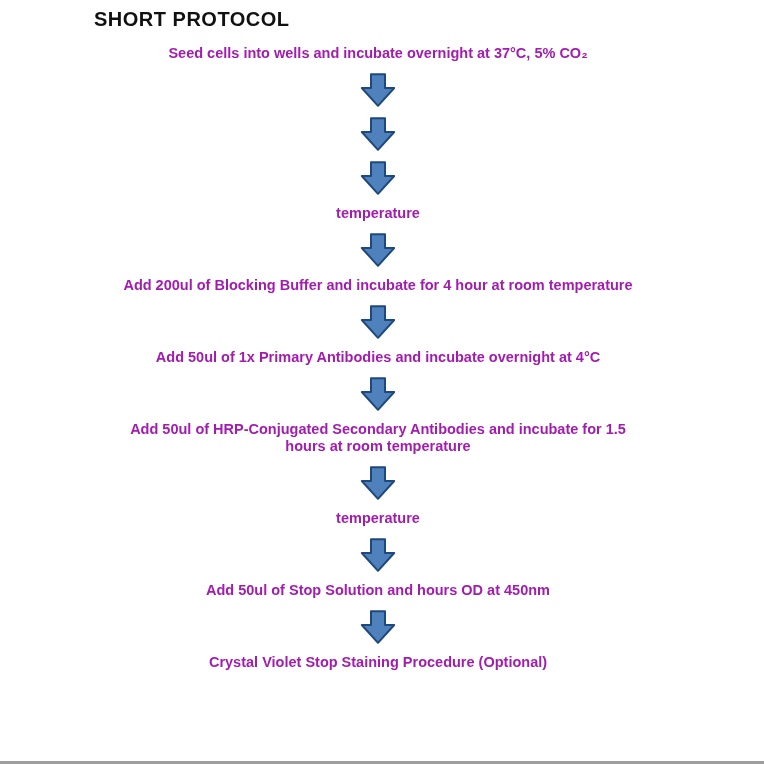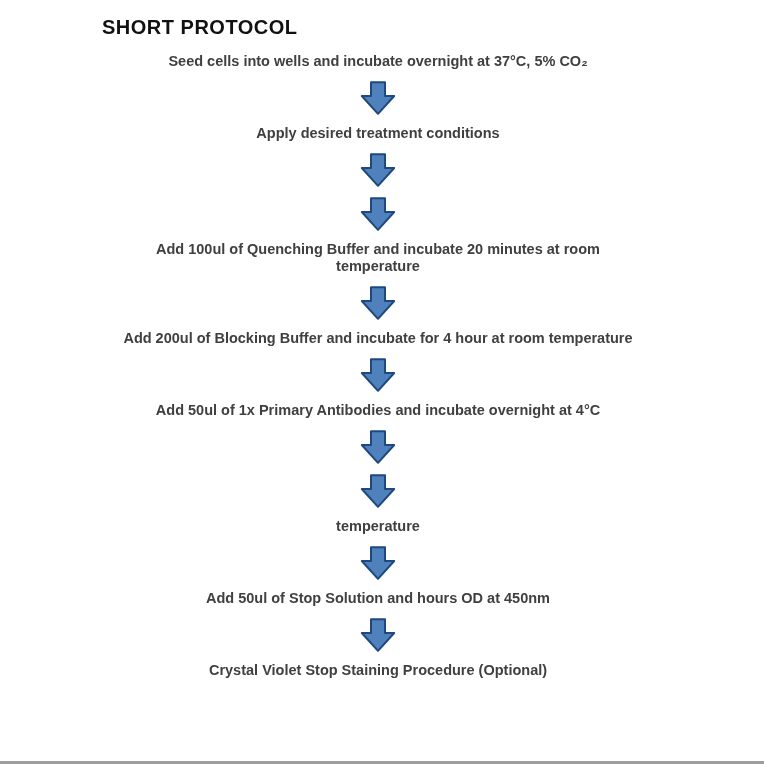--- a/index.html
+++ b/index.html
@@ -9,21 +9,21 @@
   }
   .page {
     position: relative;
     width: 764px;
     height: 764px;
     background: #ffffff;
     overflow: hidden;
     font-family: "Liberation Sans", "DejaVu Sans", sans-serif;
   }
   .title {
-    margin: 12px;
+    margin: 4px;
     padding: 4px 0 0 90px;
     font-size: 20px;
     font-weight: bold;
     letter-spacing: 0.5px;
     color: #111111;
   }
   .flow {
     width: 600px;
     margin: 14px auto 0 auto;
     margin-left: 78px;
@@ -32,21 +32,21 @@
     align-items: center;
   }
   .step {
     margin-bottom: 11px;
     text-align: center;
   }
   .step-line {
     font-size: 14.5px;
     line-height: 17px;
     font-weight: bold;
-    color: #404040;
+    color: #a21caf;
     white-space: nowrap;
   }
   .arrow-wrap {
     margin-bottom: 9px;
     width: 40px;
     height: 35px;
     display: flex;
     align-items: center;
     justify-content: center;
   }
@@ -69,35 +69,31 @@
   <h1 class="title">SHORT PROTOCOL</h1>
   <div class="flow" id="flow-container">
       <div class="step">
         <div class="step-line">Seed cells into wells and incubate overnight at 37°C, 5% CO₂</div>
       </div>
       <div class="arrow-wrap">
     <svg width="40" height="35" viewBox="0 0 40 35" aria-hidden="true">
       <path d="M 13 1.2 L 27 1.2 L 27 15 L 36.2 15 L 20 32.8 L 3.8 15 L 13 15 Z" stroke-width="2" stroke-linejoin="round" fill="#4f81bd" stroke="#1f497d"></path>
     </svg>
   </div>
-      <div class="step">
-        <div class="step-line">Apply desired treatment conditions</div>
-      </div>
       <div class="arrow-wrap">
     <svg width="40" height="35" viewBox="0 0 40 35" aria-hidden="true">
       <path d="M 13 1.2 L 27 1.2 L 27 15 L 36.2 15 L 20 32.8 L 3.8 15 L 13 15 Z" stroke-width="2" stroke-linejoin="round" fill="#4f81bd" stroke="#1f497d"></path>
     </svg>
   </div>
       <div class="arrow-wrap">
     <svg width="40" height="35" viewBox="0 0 40 35" aria-hidden="true">
       <path d="M 13 1.2 L 27 1.2 L 27 15 L 36.2 15 L 20 32.8 L 3.8 15 L 13 15 Z" stroke-width="2" stroke-linejoin="round" fill="#4f81bd" stroke="#1f497d"></path>
     </svg>
   </div>
       <div class="step">
-        <div class="step-line">Add 100ul of Quenching Buffer and incubate 20 minutes at room</div>
         <div class="step-line">temperature</div>
       </div>
       <div class="arrow-wrap">
     <svg width="40" height="35" viewBox="0 0 40 35" aria-hidden="true">
       <path d="M 13 1.2 L 27 1.2 L 27 15 L 36.2 15 L 20 32.8 L 3.8 15 L 13 15 Z" stroke-width="2" stroke-linejoin="round" fill="#4f81bd" stroke="#1f497d"></path>
     </svg>
   </div>
       <div class="step">
         <div class="step-line">Add 200ul of Blocking Buffer and incubate for 4 hour at room temperature</div>
       </div>
@@ -107,20 +103,24 @@
     </svg>
   </div>
       <div class="step">
         <div class="step-line">Add 50ul of 1x Primary Antibodies and incubate overnight at 4°C</div>
       </div>
       <div class="arrow-wrap">
     <svg width="40" height="35" viewBox="0 0 40 35" aria-hidden="true">
       <path d="M 13 1.2 L 27 1.2 L 27 15 L 36.2 15 L 20 32.8 L 3.8 15 L 13 15 Z" stroke-width="2" stroke-linejoin="round" fill="#4f81bd" stroke="#1f497d"></path>
     </svg>
   </div>
+      <div class="step">
+        <div class="step-line">Add 50ul of HRP-Conjugated Secondary Antibodies and incubate for 1.5</div>
+        <div class="step-line">hours at room temperature</div>
+      </div>
       <div class="arrow-wrap">
     <svg width="40" height="35" viewBox="0 0 40 35" aria-hidden="true">
       <path d="M 13 1.2 L 27 1.2 L 27 15 L 36.2 15 L 20 32.8 L 3.8 15 L 13 15 Z" stroke-width="2" stroke-linejoin="round" fill="#4f81bd" stroke="#1f497d"></path>
     </svg>
   </div>
       <div class="step">
         <div class="step-line">temperature</div>
       </div>
       <div class="arrow-wrap">
     <svg width="40" height="35" viewBox="0 0 40 35" aria-hidden="true">

